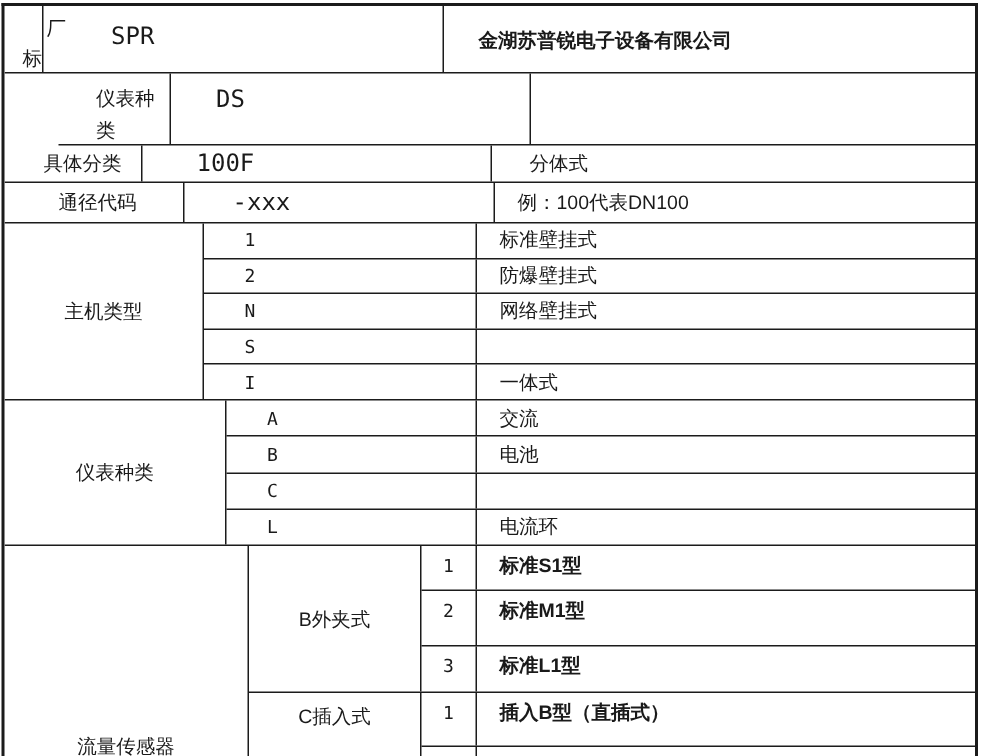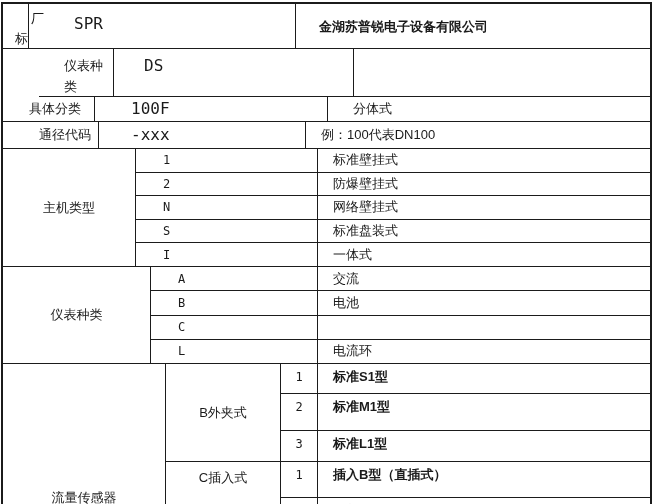--- a/index.html
+++ b/index.html
@@ -14,21 +14,21 @@
   }
 
   
   .srow{ display:flex; border-bottom:1px solid var(--bc); }
   .r1{ height:45px; } .r2{ height:48px;margin-left:36px; } .r3{ height:25px;gap:10px; } .r4{ height:27px; }
 
   .lbl{ border-right:1px solid var(--bc); }
   .r1 .lbl{ width:26px; padding:5px 6px 0 12px; text-indent:16px; line-height:20px; }
   .r2 .lbl{ width:75px; padding:6px 8px 0 25px; line-height:21px; }
   .r3 .lbl{ width:92px; display:flex; align-items:center; padding-left:26px; }
-  .r4 .lbl{ width:96px; display:flex; align-items:center; padding-left:36px; }
+  .r4 .lbl{ width:120px; display:flex; align-items:center; padding-left:36px; }
 
   .code{ border-right:1px solid var(--bc); font-family:"DejaVu Sans Mono", monospace; font-size:16px; }
   .r1 .code{ width:267px; padding:12px 0 0 45px; }
   .r2 .code{ width:240px; padding:9px 0 0 30px; }
   .r3 .code{ width:223px; display:flex; align-items:center; padding-left:26px; }
   .r4 .code{ width:207px; display:flex; align-items:center; padding-left:32px; }
 
   .desc{ flex:1; }
   .r1 .desc{ padding:15px 0 0 23px;font-weight:bold; }
   .r2 .desc{ padding:8px 0 0 15px; }
@@ -103,21 +103,20 @@
       <div class="orow">
         <div class="ocode">2</div>
         <div class="odesc">防爆壁挂式</div>
       </div>
       <div class="orow">
         <div class="ocode">N</div>
         <div class="odesc">网络壁挂式</div>
       </div>
       <div class="orow">
         <div class="ocode">S</div>
-        <div class="odesc">标准盘装式</div>
       </div>
       <div class="orow">
         <div class="ocode">I</div>
         <div class="odesc">一体式</div>
       </div>
     </div>
   </div>
 
   <div class="section power">
     <div class="glbl">仪表种类</div>

